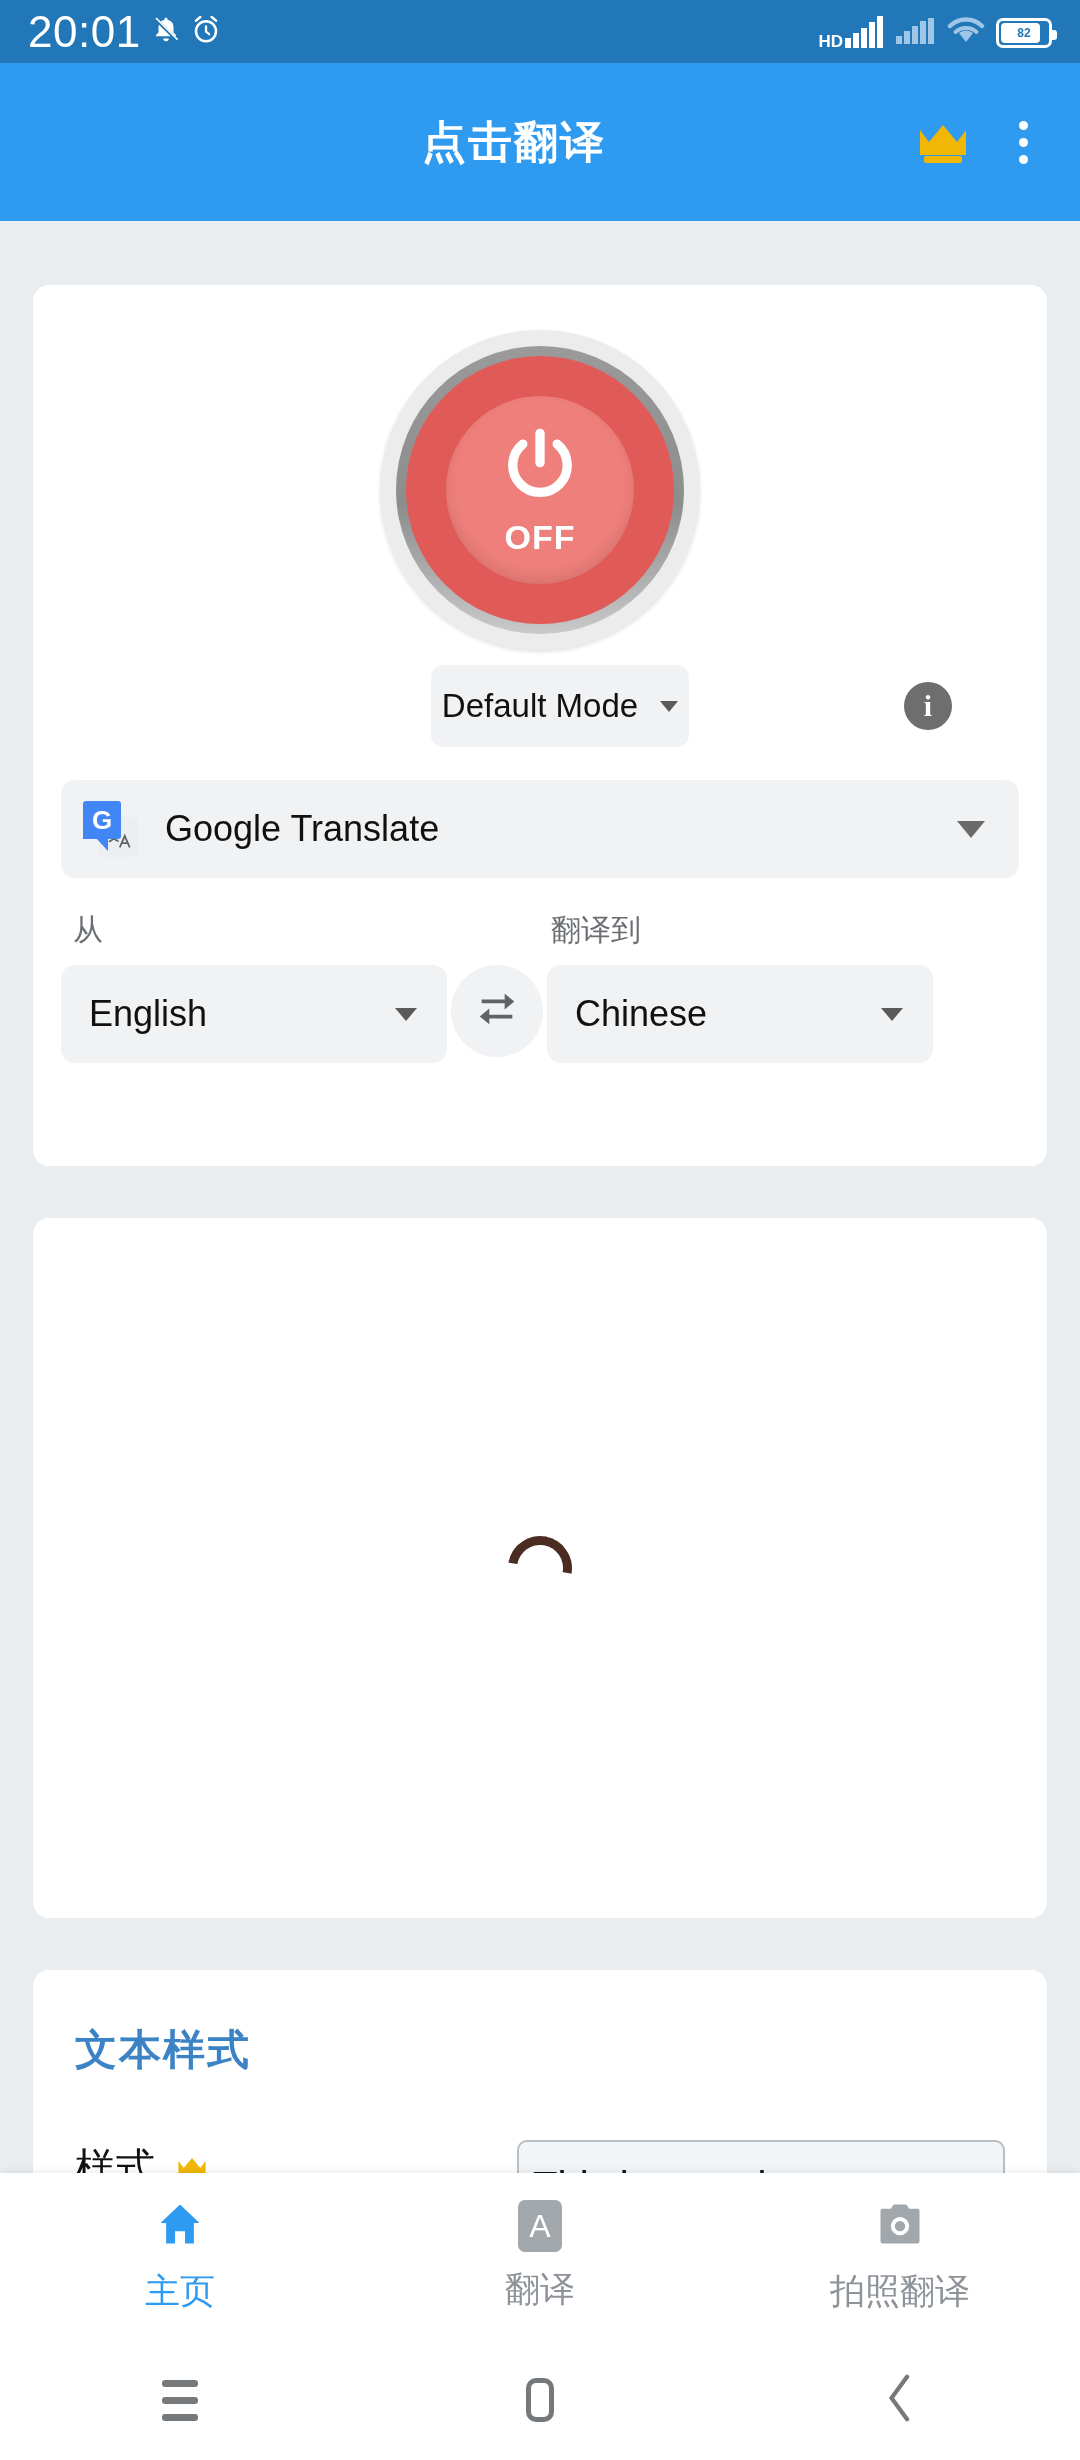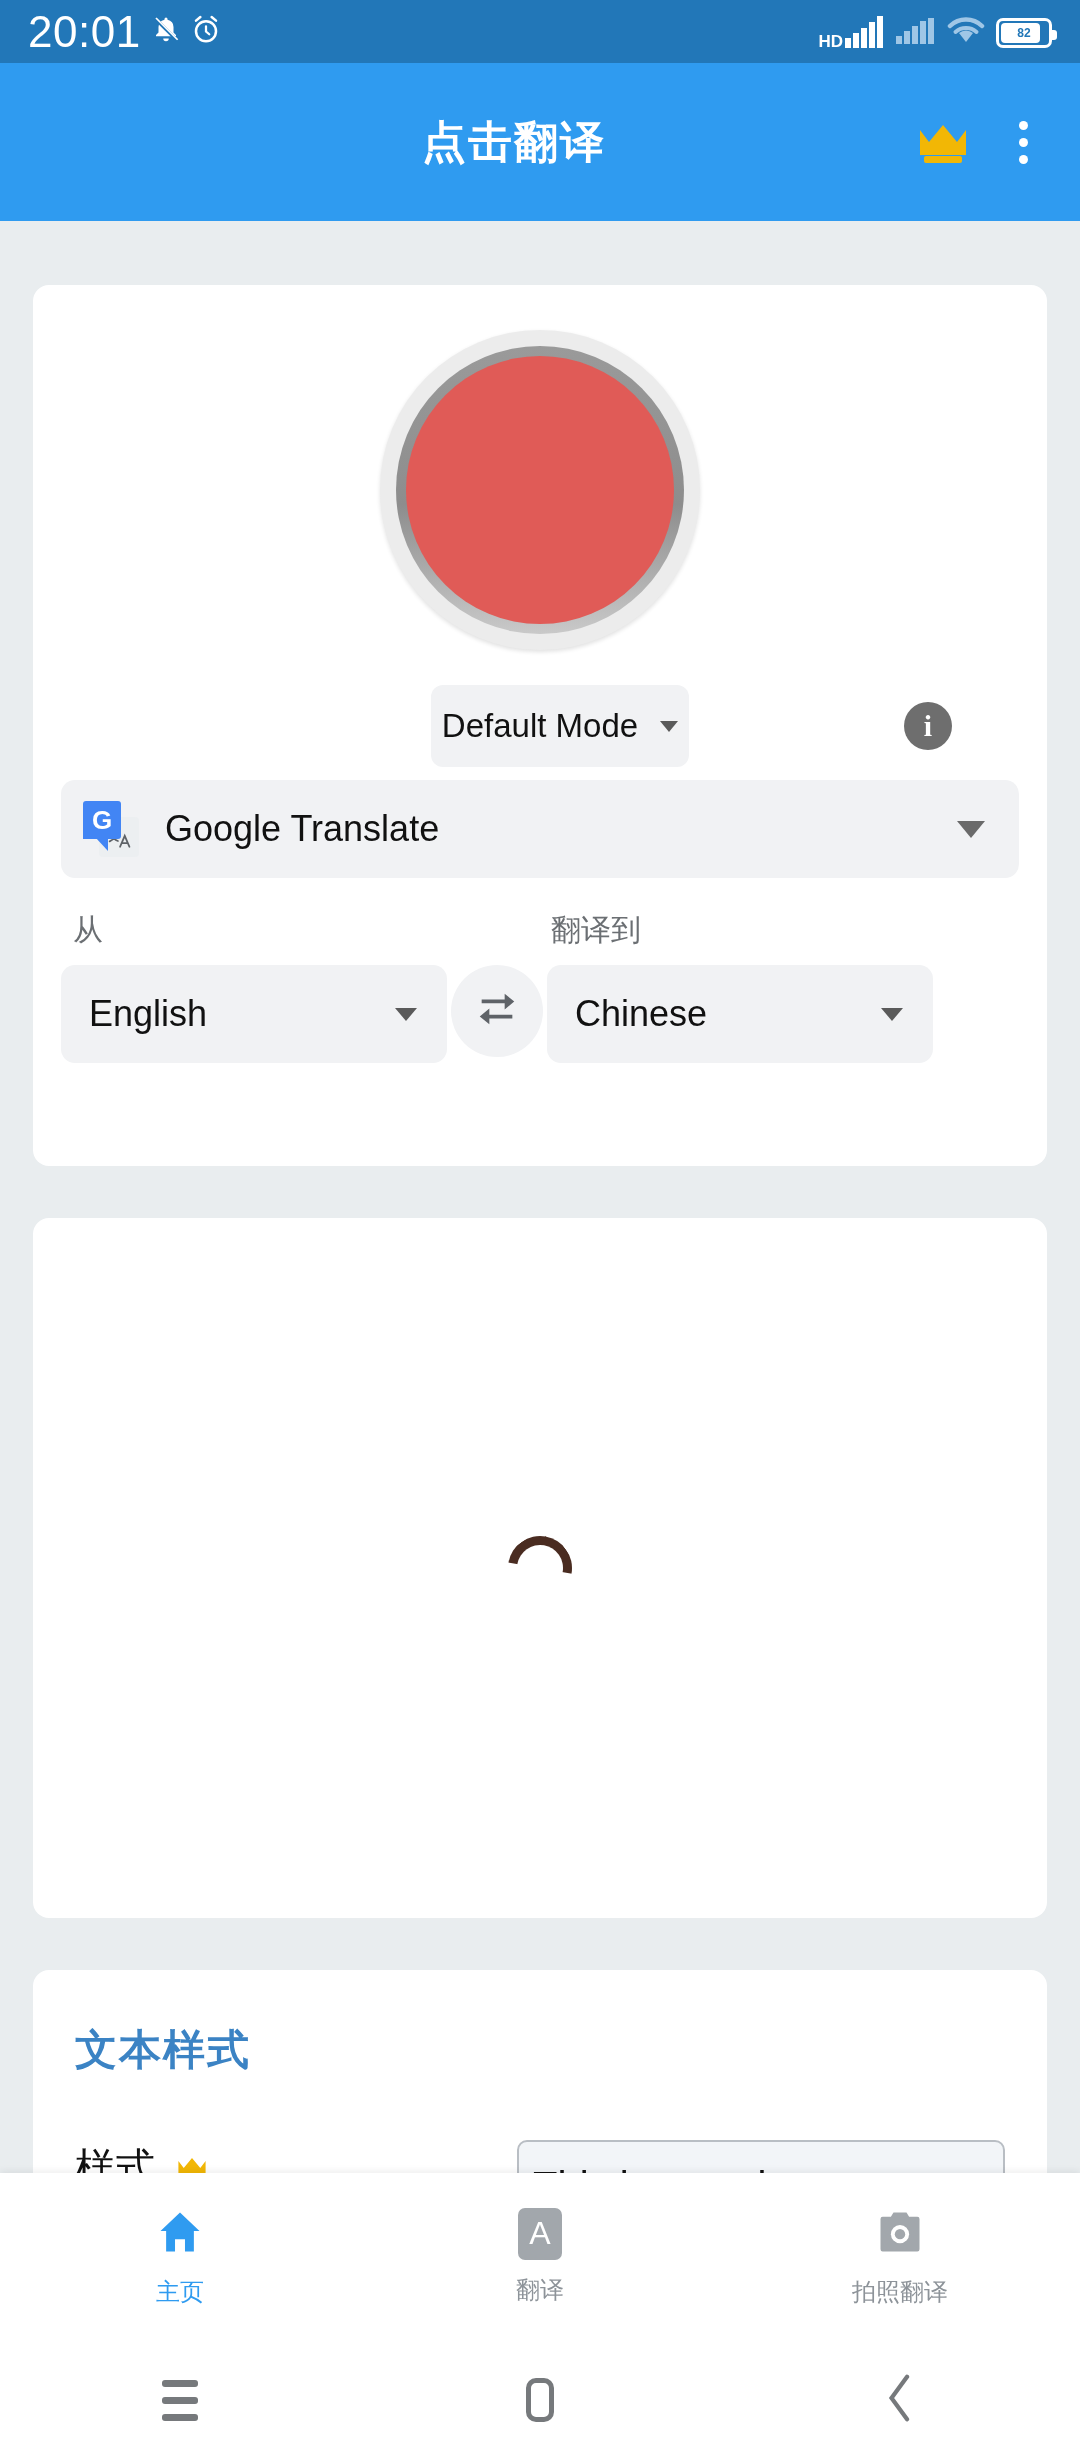--- a/index.html
+++ b/index.html
@@ -86,21 +86,21 @@
     position: absolute; inset: 66px; border-radius: 50%;
     background: #ef7f7b;
     box-shadow: inset 0 -6px 14px rgba(0,0,0,.10);
     display: flex; flex-direction: column; align-items: center; justify-content: center;
     gap: 2px;
   }
   .off-label { color: #fff; font-size: 34px; font-weight: bold; letter-spacing: 1px; margin-top: 2px; }
 
   
   .mode-row {
-    position: absolute; top: 400px; left: 0; width: 100%;
+    position: absolute; top: 380px; left: 0; width: 100%;
     display: flex; align-items: center; justify-content: center; gap: 0; padding-left: 40px;
   }
   .mode-select {
     width: 258px; height: 82px; background: #f1f2f4; border-radius: 12px;
     display: flex; align-items: center; justify-content: center; gap: 22px;
     font-size: 33px; color: #111;
   }
   .caret { width: 0; height: 0; border-left: 11px solid transparent; border-right: 11px solid transparent; border-top: 13px solid #5a5a5a; }
   .caret.sm { border-left-width: 9px; border-right-width: 9px; border-top-width: 11px; }
   .info-icon {
@@ -172,21 +172,21 @@
     font-size: 40px; color: #111; white-space: nowrap; overflow: hidden;
   }
 
   
   .bottomnav {
     position: absolute; left: 0; bottom: 120px; width: 1080px; height: 167px;
     background: #fff; display: flex; align-items: center;
     box-shadow: 0 -2px 7px rgba(0,0,0,.07);
   }
   .nav-item { flex: 1; display: flex; flex-direction: column; align-items: center; justify-content: center; gap: 14px; }
-  .nav-label { font-size: 24px; color: #8d9399; }
+  .nav-label { font-size: 35px; color: #8d9399; }
   .nav-item.active .nav-label { color: #2f9bf0; }
   .letter-icon {
     width: 44px; height: 52px; border-radius: 7px; background: #a2a7ac;
     color: #fff; display: flex; align-items: center; justify-content: center;
     font-size: 32px; font-weight: normal;
   }
 
   
   .sysnav {
     position: absolute; left: 0; bottom: 0; width: 1080px; height: 120px;
@@ -270,20 +270,29 @@
       </div>
     </div>
   </div>
 
   <div class="card" id="card-main">
 
     <div class="power-wrap">
       <div class="ring-outer"></div>
       <div class="ring-mid"></div>
       <div class="ring-red"></div>
+      <div class="inner-red">
+        <span>
+          <svg width="86" height="86" viewBox="0 0 24 24">
+            <path d="M12 2.6v8.2" stroke="#fff" stroke-width="2.6" stroke-linecap="round" fill="none"></path>
+            <path d="M7.2 5.6a7.6 7.6 0 1 0 9.6 0" stroke="#fff" stroke-width="2.6" stroke-linecap="round" fill="none"></path>
+          </svg>
+        </span>
+        <div class="off-label">OFF</div>
+      </div>
     </div>
 
     <div class="mode-row">
       <div class="mode-select">
         <span>Default Mode</span>
         <span class="caret sm"></span>
       </div>
       <div class="info-icon">i</div>
     </div>
 

